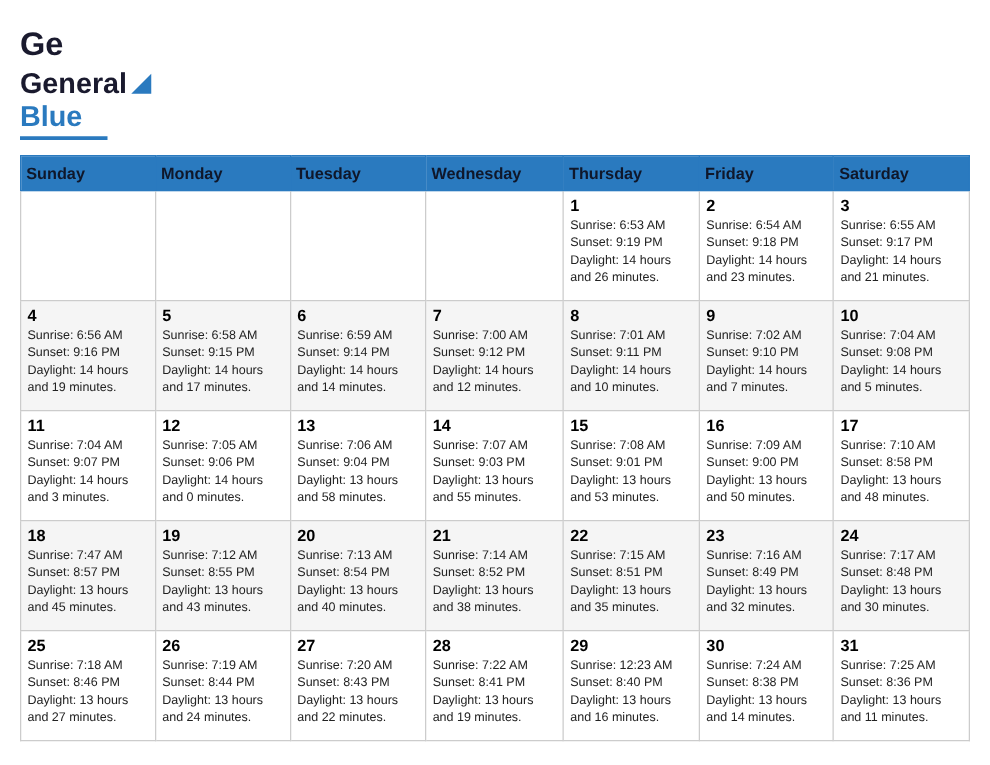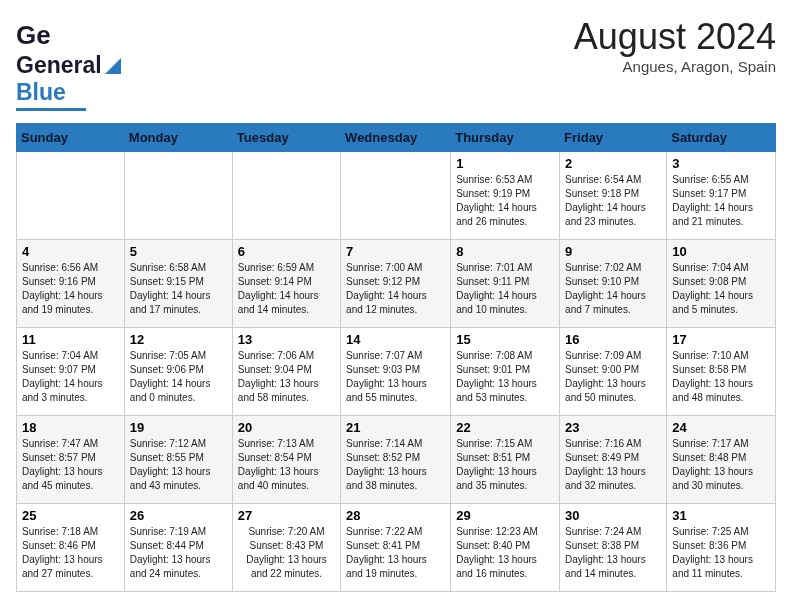--- a/index.html
+++ b/index.html
@@ -105,24 +105,20 @@
       <span style="font-size:23px; font-weight:bold; color:#1a1a2e;">General</span>
       <svg width="20" height="20" viewBox="0 0 20 20" style="margin: 0 1px;">
         <polygon points="2,18 18,2 18,18" fill="#2a7abf"></polygon>
       </svg>
     </div>
     <div style="display:flex; align-items:center;">
       <span style="font-size:23px; font-weight:bold; color:#2a7abf;">Blue</span>
     </div>
     <div class="logo-line"></div>
   </div>
-  <div class="title-area">
-    <div class="month-year">August 2024</div>
-    <div class="location">Angues, Aragon, Spain</div>
-  </div>
 </div>
 
 <table class="calendar-table">
   <thead>
     <tr>
     <th>Sunday</th>
         <th>Monday</th>
         <th>Tuesday</th>
         <th>Wednesday</th>
         <th>Thursday</th>
@@ -321,21 +317,21 @@
         </td>
         <td>
           <span class="day-number">26</span>
           <div class="day-info" style="white-space: pre-line;">Sunrise: 7:19 AM
 Sunset: 8:44 PM
 Daylight: 13 hours
 and 24 minutes.</div>
         </td>
         <td>
           <span class="day-number">27</span>
-          <div class="day-info" style="white-space: pre-line; text-align: center;">Sunrise: 7:20 AM
+          <div class="day-info" style="white-space: pre-line;">Sunrise: 7:20 AM
 Sunset: 8:43 PM
 Daylight: 13 hours
 and 22 minutes.</div>
         </td>
         <td>
           <span class="day-number">28</span>
           <div class="day-info" style="white-space: pre-line;">Sunrise: 7:22 AM
 Sunset: 8:41 PM
 Daylight: 13 hours
 and 19 minutes.</div>

